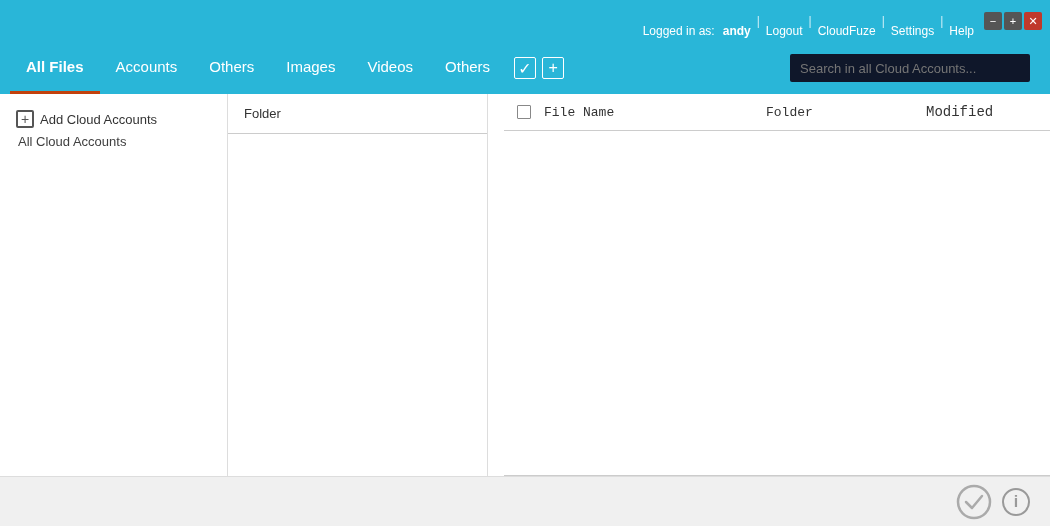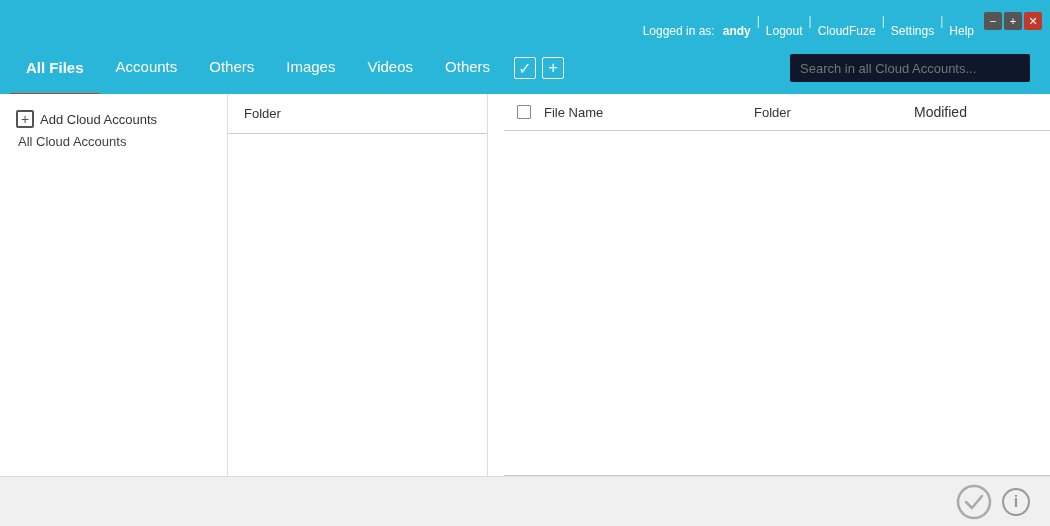--- a/index.html
+++ b/index.html
@@ -63,21 +63,21 @@
       font-size: 15px;
       padding: 0 16px;
       height: 100%;
       display: flex;
       align-items: center;
       cursor: pointer;
       text-decoration: none;
       border-bottom: 3px solid transparent;
     }
     .nav-tab.active {
-      border-bottom: 1px solid #c2410c;
+      border-bottom: 3px solid #c2410c;
       font-weight: 600;
     }
 
     .nav-icons {
       display: flex;
       gap: 6px;
       margin-left: 8px;
       align-items: center;
     }
     .nav-icon-btn {
@@ -175,21 +175,22 @@
     
     .file-list-panel {
       flex: 1;
       display: flex;
       flex-direction: column;
     }
     .file-list-header {
       display: flex;
       align-items: center;
       border-bottom: 1px solid #ccc;
-      padding: 10px 16px 10px 0;
+      padding: 10px 4px 10px 0;
+      font-family: Liberation Mono, monospace;
     }
     .file-col-checkbox {
       width: 40px;
       display: flex;
       align-items: center;
       justify-content: center;
     }
     .file-col-checkbox .checkbox-icon {
       width: 14px; height: 14px;
       border: 1.5px solid #888;

